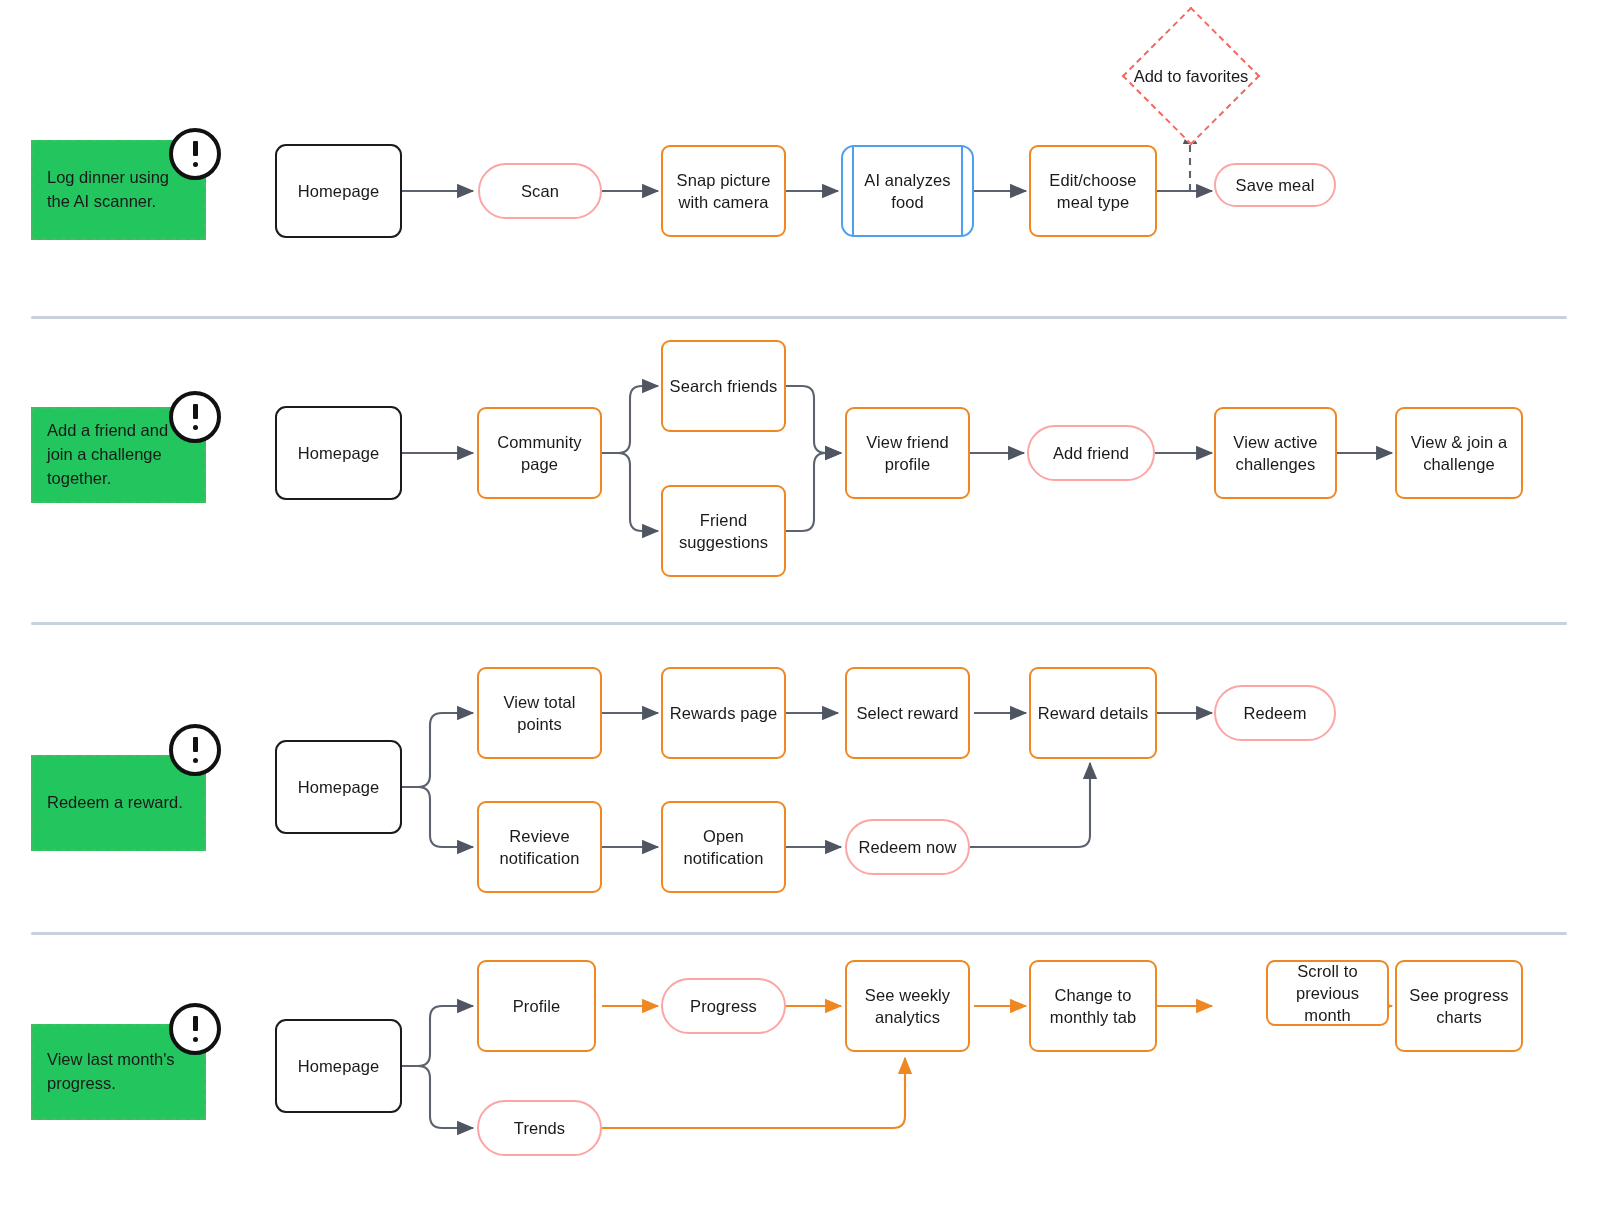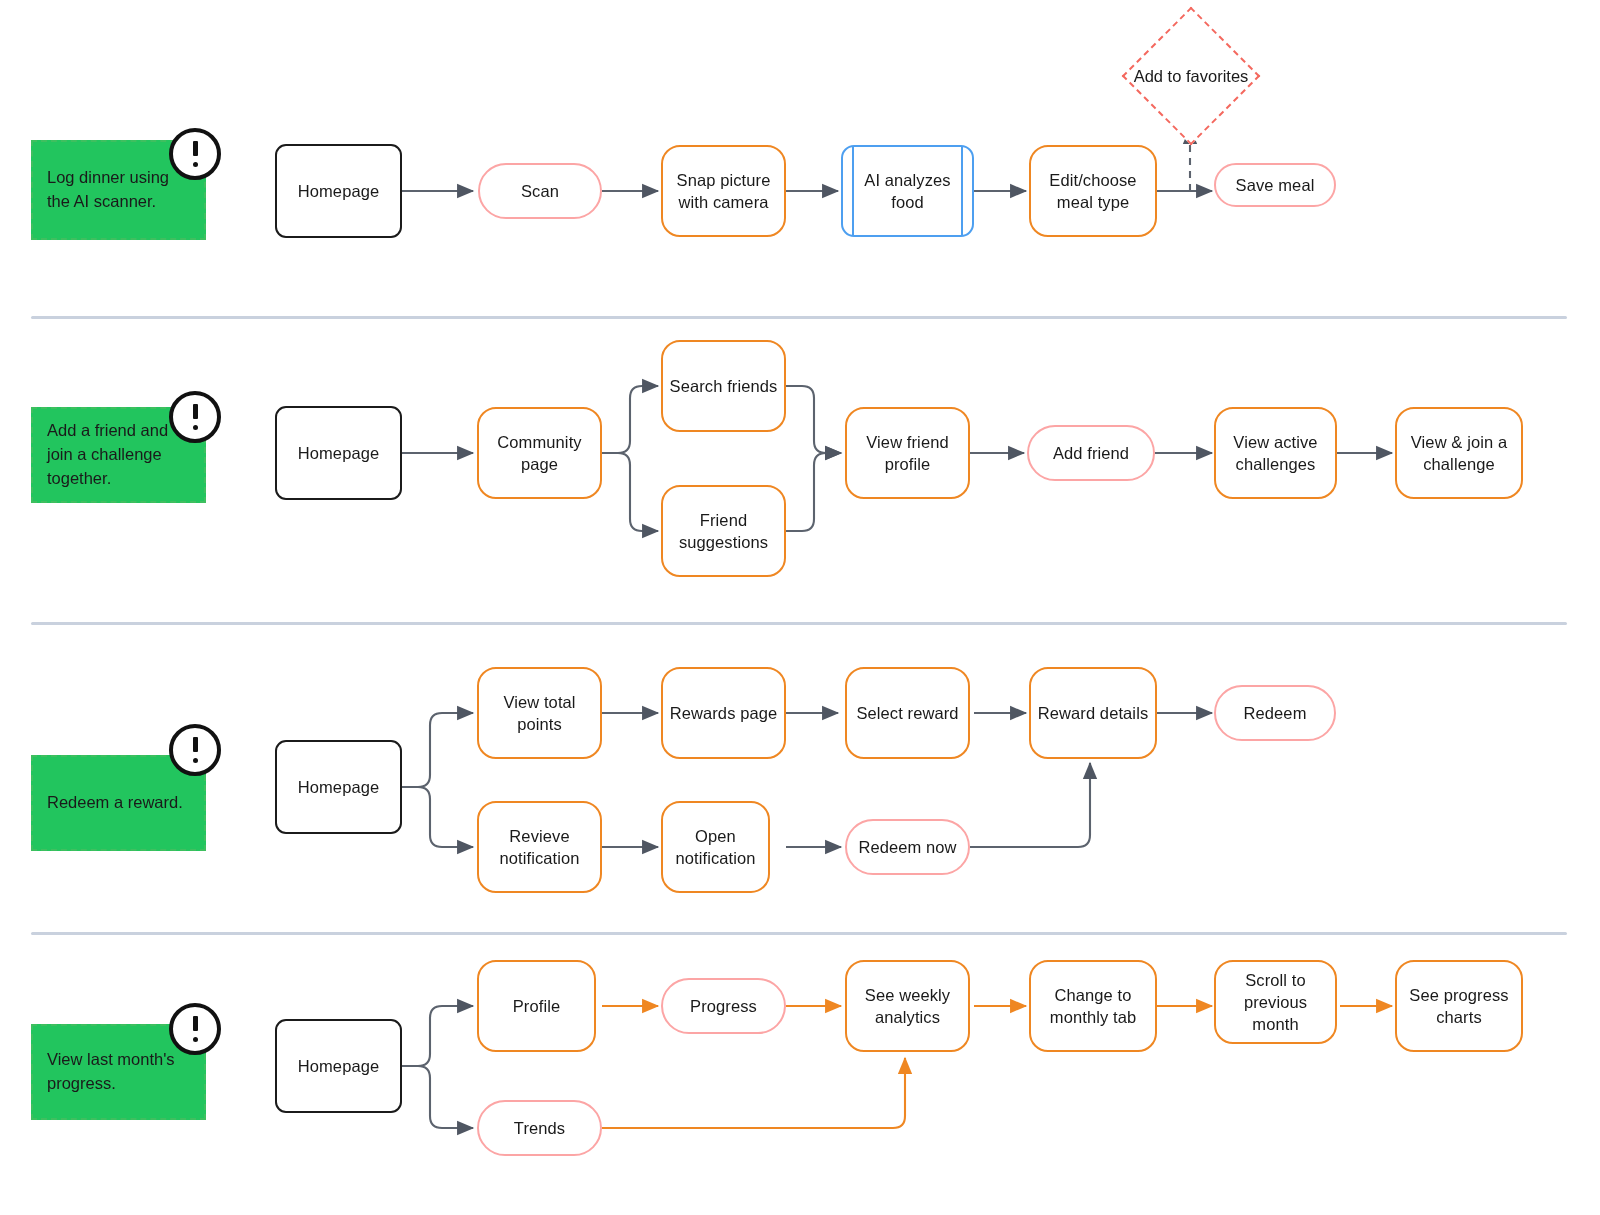--- a/index.html
+++ b/index.html
@@ -15,21 +15,21 @@
   
   .sep{position:absolute;height:3px;background:#c9d1de;left:31px;width:1536px;border-radius:2px;}
 
   
   .node{
     position:absolute;box-sizing:border-box;background:#fff;
     display:flex;align-items:center;justify-content:center;text-align:center;
     font-size:16.5px;line-height:1.34;letter-spacing:.1px;
     padding:4px 6px;
   }
-  .node.rect{border:2px solid #ef8722;border-radius:19px;}
+  .node.rect{border:2px solid #ef8722;border-radius:9px;}
   .node.rect.dark{border:2.6px solid #1b1b1b;border-radius:11px;}
   .node.stadium{border:2px solid #fca5a5;border-radius:999px;}
   .node.predef{border:2px solid #4d9ff0;border-radius:13px;}
   .node.predef::before,.node.predef::after{
     content:"";position:absolute;top:0;bottom:0;width:0;border-left:2px solid #4d9ff0;
   }
   .node.predef::before{left:9px;}
   .node.predef::after{right:9px;}
 
   
@@ -227,21 +227,21 @@
   </div>
   <div class="node rect" style="left:1029px;top:667px;width:128px;height:92px;">
     <span>Reward details</span>
   </div>
   <div class="node stadium" style="left:1214px;top:685px;width:122px;height:56px;">
     <span>Redeem</span>
   </div>
   <div class="node rect" style="left:477px;top:801px;width:125px;height:92px;">
     <span>Revieve notification</span>
   </div>
-  <div class="node rect" style="left:661px;top:801px;width:109px;height:92px;">
+  <div class="node rect" style="left:661px;top:801px;width:125px;height:92px;">
     <span>Open notification</span>
   </div>
   <div class="node stadium" style="left:845px;top:819px;width:125px;height:56px;">
     <span>Redeem now</span>
   </div>
 
   <div class="note" style="left:31px;top:1024px;width:175px;height:96px;">
     <span>View last month's progress.</span>
   </div>
   <div class="note-icon" style="left:169px;top:1003px;">
@@ -259,21 +259,21 @@
   </div>
   <div class="node stadium" style="left:661px;top:978px;width:125px;height:56px;">
     <span>Progress</span>
   </div>
   <div class="node rect" style="left:845px;top:960px;width:125px;height:92px;">
     <span>See weekly analytics</span>
   </div>
   <div class="node rect" style="left:1029px;top:960px;width:128px;height:92px;">
     <span>Change to monthly tab</span>
   </div>
-  <div class="node rect" style="left:1214px;top:960px;width:123px;height:84px;">
+  <div class="node rect" style="left:1266px;top:960px;width:123px;height:66px;">
     <span>Scroll to previous month</span>
   </div>
   <div class="node rect" style="left:1395px;top:960px;width:128px;height:92px;">
     <span>See progress charts</span>
   </div>
   <div class="node stadium" style="left:477px;top:1100px;width:125px;height:56px;">
     <span>Trends</span>
   </div>
 
 </div>

